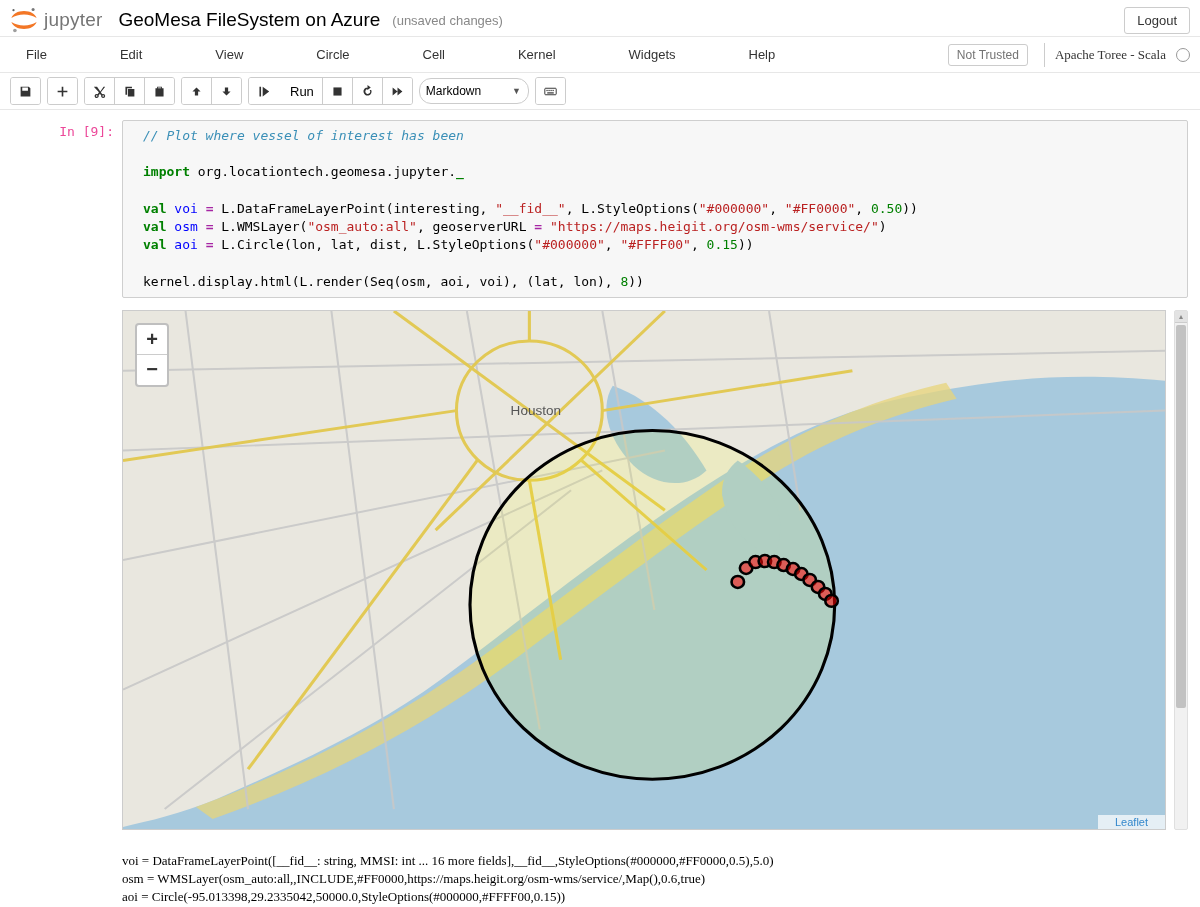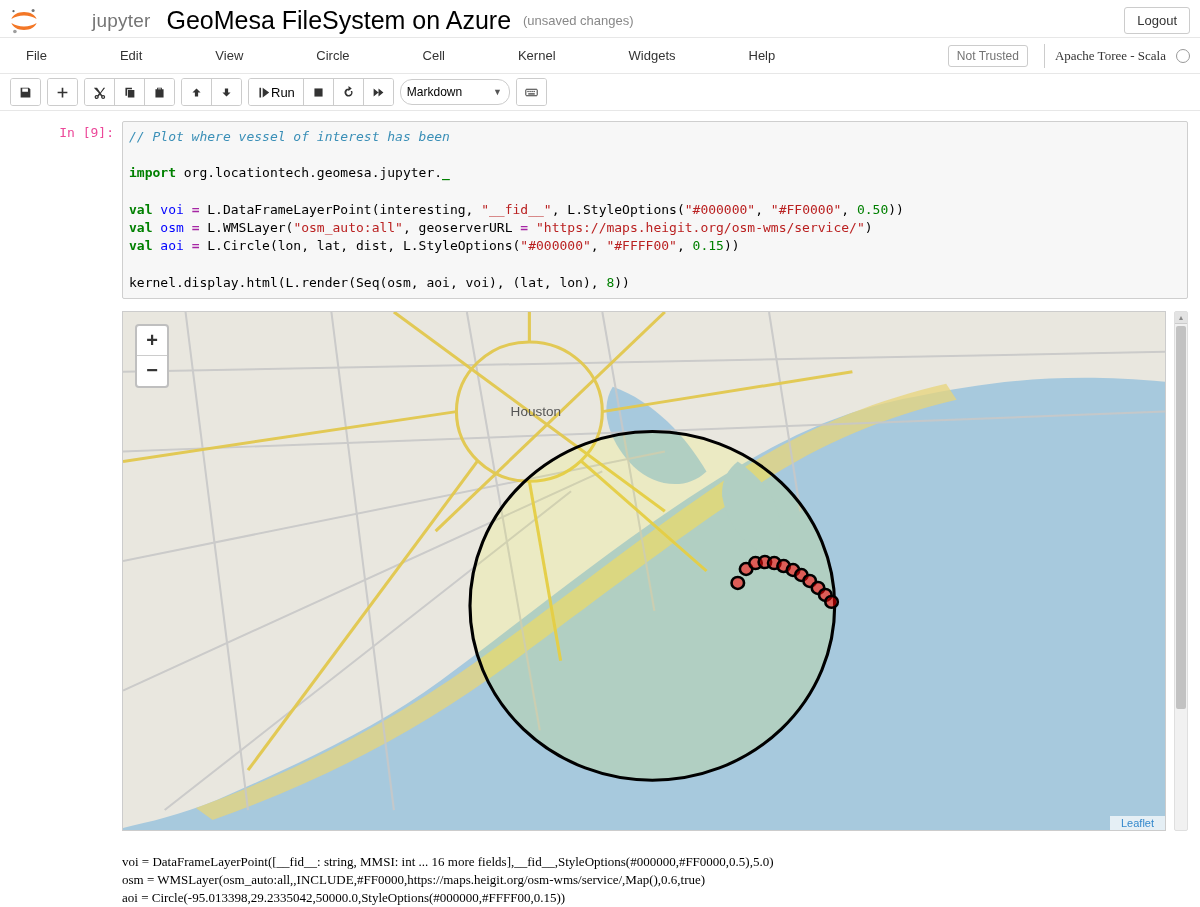--- a/index.html
+++ b/index.html
@@ -14,31 +14,30 @@
 .header {
   display: flex;
   align-items: center;
   padding: 6px 10px 2px 10px;
   border-bottom: 1px solid #e7e7e7;
 }
 .jupyter-logo {
   display: flex;
   align-items: center;
   margin-right: 16px;
-  gap: 48px;
 }
 .jupyter-logo svg { width: 28px; height: 28px; }
 .jupyter-logo .logo-text {
   font-size: 19px;
   color: #757575;
   margin-left: 6px;
   letter-spacing: 0.2px;
 }
 .notebook-title {
-  font-size: 25px;
+  font-size: 19px;
   color: #000;
   margin-right: 12px;
 }
 .unsaved {
   font-size: 13px;
   color: #888;
 }
 .header-spacer { flex: 1; }
 .logout-btn {
   border: 1px solid #ccc;
@@ -109,21 +108,21 @@
   padding: 4px 8px;
   font-size: 12px;
   cursor: pointer;
   display: flex;
   align-items: center;
   min-width: 26px;
   justify-content: center;
   height: 26px;
 }
 .btngroup .tbtn:last-child { border-right: none; }
-.tbtn .txtlabel { margin-left: 1px; font-size: 13px; }
+.tbtn .txtlabel { margin-left: 20px; font-size: 13px; }
 .cell-type-select {
   border: 1px solid #ccc;
   border-radius: 12px;
   height: 26px;
   font-size: 12px;
   padding: 0 20px 0 6px;
   background: #fff;
   min-width: 110px;
   appearance: none;
   position: relative;
@@ -155,21 +154,21 @@
   padding-top: 4px;
   font-family: monospace;
   font-size: 13px;
   color: #ec4899;
 }
 .input-area {
   flex: 1;
   border: 1px solid #cfcfcf;
   border-radius: 2px;
   background: #f7f7f7;
-  padding: 6px 6px;
+  padding: 6px 20px;
 }
 pre.code {
   margin: 0;
   font-family: Menlo, Monaco, "DejaVu Sans Mono", monospace;
   font-size: 13px;
   line-height: 1.4;
   white-space: pre;
   color: #000;
 }
 .cm-comment { color: #3a8fb7; font-style: italic; }
@@ -222,21 +221,21 @@
   cursor: pointer;
   border-bottom: 1px solid #ccc;
 }
 .zoom-ctrl .zbtn:last-child { border-bottom: none; }
 .leaflet-attr {
   position: absolute;
   bottom: 0; right: 0;
   font-size: 11px;
   color: #3388cc;
   background: rgba(255,255,255,0.7);
-  padding: 1px 11px;
+  padding: 1px 17px;
 }
 .scroll-track {
   width: 14px;
   background: #f1f1f1;
   border: 1px solid #dfdfdf;
   border-radius: 2px;
   position: relative;
 }
 .scroll-nub-top {
   width: 100%; height: 12px;

